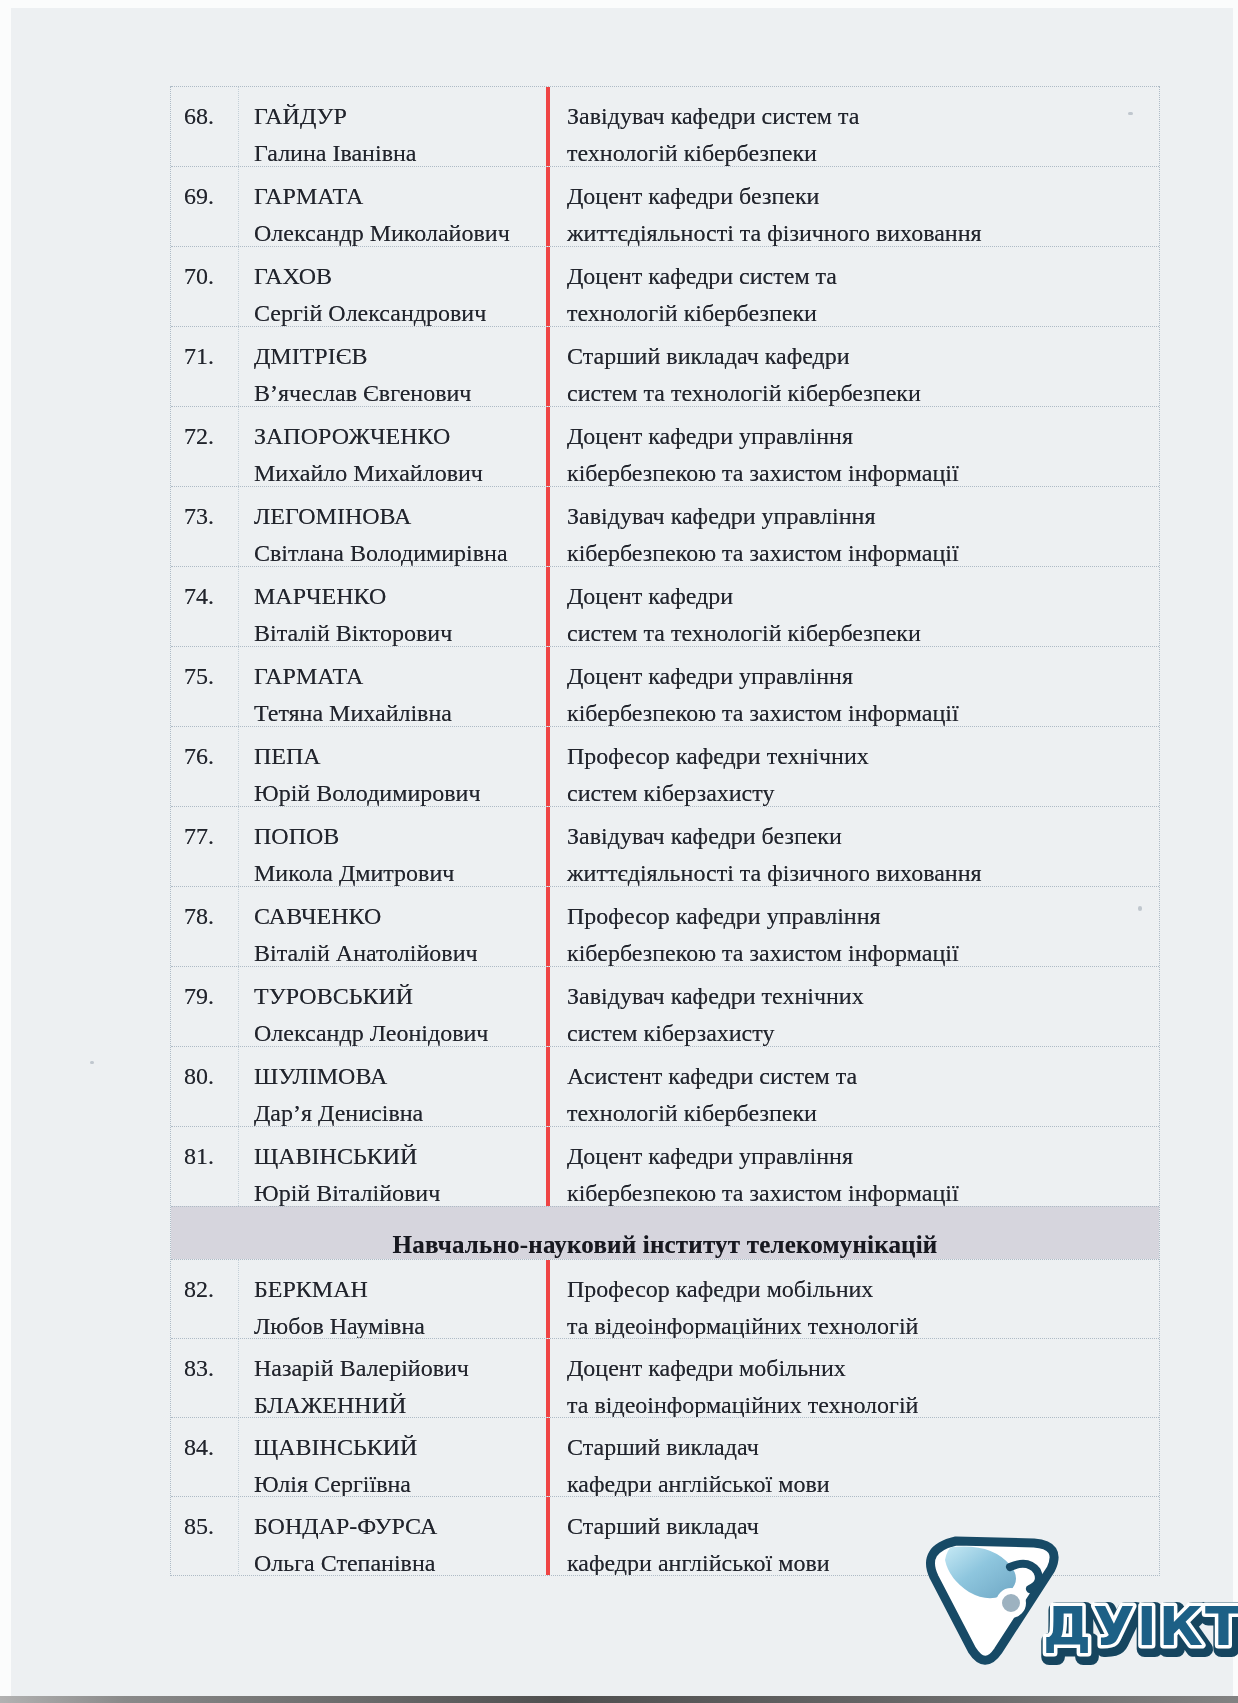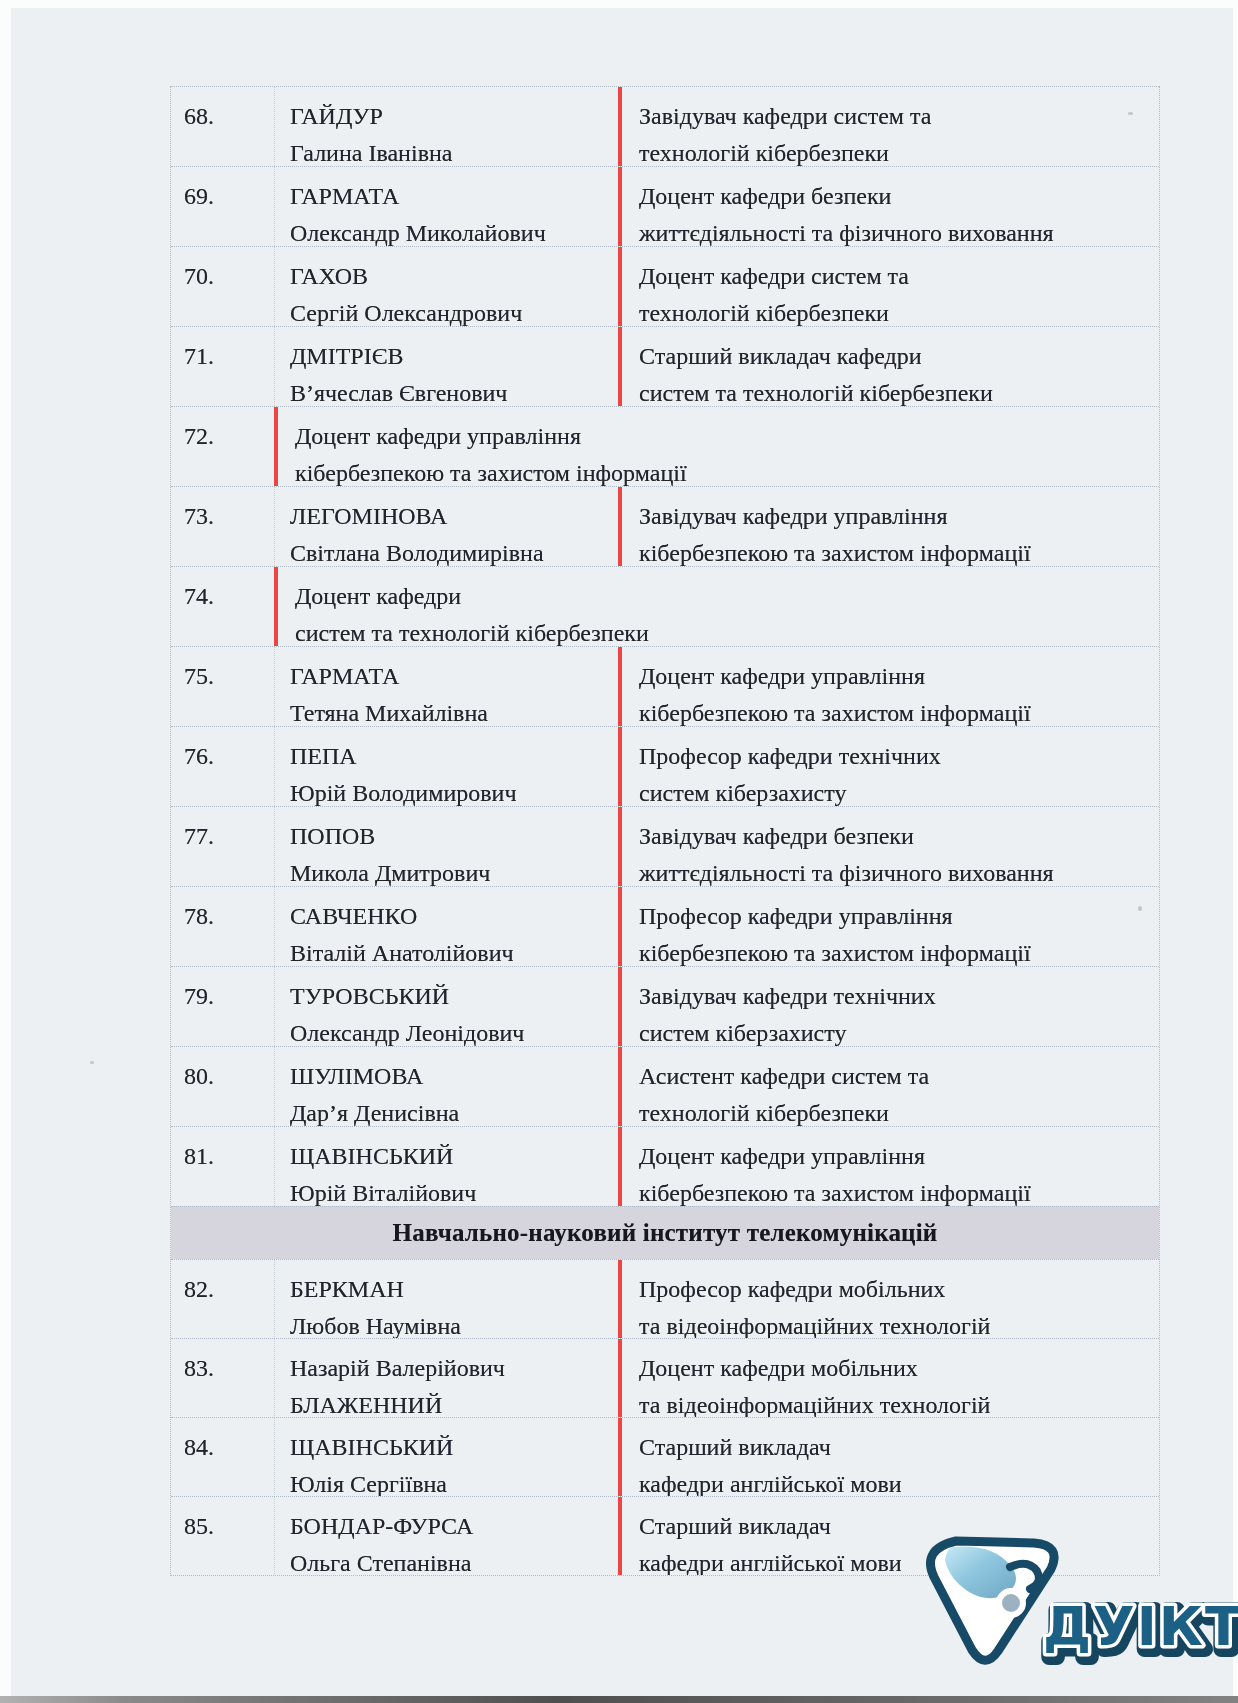--- a/index.html
+++ b/index.html
@@ -20,31 +20,31 @@
   .staff-table{
     position:absolute;left:170px;top:86px;width:988px;
     border-left:1px dotted #aebbc6;
     border-right:1px dotted #aebbc6;
     border-bottom:1px dotted #aebbc6;
     background:transparent;
   }
   .row{
     display:grid;grid-template-columns:67px 308px 613px;
     border-top:1px dotted #aebbc6;
-    height:79px;overflow:hidden;gap:36px;
+    height:79px;overflow:hidden;
   }
   .rows-after .row{height:78px;}
   .c{font-size:24px;line-height:37px;}
   .c div{white-space:nowrap;}
   .num{padding:11px 0 0 13px;}
   .name{padding:11px 0 0 15px;border-left:1px dotted #c3cfd7;}
   .pos{padding:11px 0 0 17px;border-left:4px solid #ef4444;}
   .band{
     border-top:1px dotted #aebbc6;
-    height:52px;display:flex;align-items:center;justify-content:center;
+    height:52px;display:flex;align-items:flex-end;justify-content:center;
     background:#d6d5dd;
     font-weight:bold;font-size:25px;letter-spacing:.2px;color:#17181f;
   }
   .speck{position:absolute;background:#9aa6b0;opacity:.55;border-radius:2px;}
   .logo{position:absolute;left:922px;top:1533px;width:316px;height:145px;}
   .txt{ text-shadow:0 0 .5px rgba(25,28,38,.55); }
 </style>
 </head>
 <body>
 
@@ -101,20 +101,24 @@
         </div>
         <div class="c txt pos">
           <div>Старший викладач кафедри</div>
           <div>систем та технологій кібербезпеки</div>
         </div>
       </div>
       <div class="row">
         <div class="c txt num">
           <div>72.</div>
         </div>
+        <div class="c txt name">
+          <div>ЗАПОРОЖЧЕНКО</div>
+          <div>Михайло Михайлович</div>
+        </div>
         <div class="c txt pos">
           <div>Доцент кафедри управління</div>
           <div>кібербезпекою та захистом інформації</div>
         </div>
       </div>
       <div class="row">
         <div class="c txt num">
           <div>73.</div>
         </div>
         <div class="c txt name">
@@ -122,20 +126,24 @@
           <div>Світлана Володимирівна</div>
         </div>
         <div class="c txt pos">
           <div>Завідувач кафедри управління</div>
           <div>кібербезпекою та захистом інформації</div>
         </div>
       </div>
       <div class="row">
         <div class="c txt num">
           <div>74.</div>
+        </div>
+        <div class="c txt name">
+          <div>МАРЧЕНКО</div>
+          <div>Віталій Вікторович</div>
         </div>
         <div class="c txt pos">
           <div>Доцент кафедри</div>
           <div>систем та технологій кібербезпеки</div>
         </div>
       </div>
       <div class="row">
         <div class="c txt num">
           <div>75.</div>
         </div>

